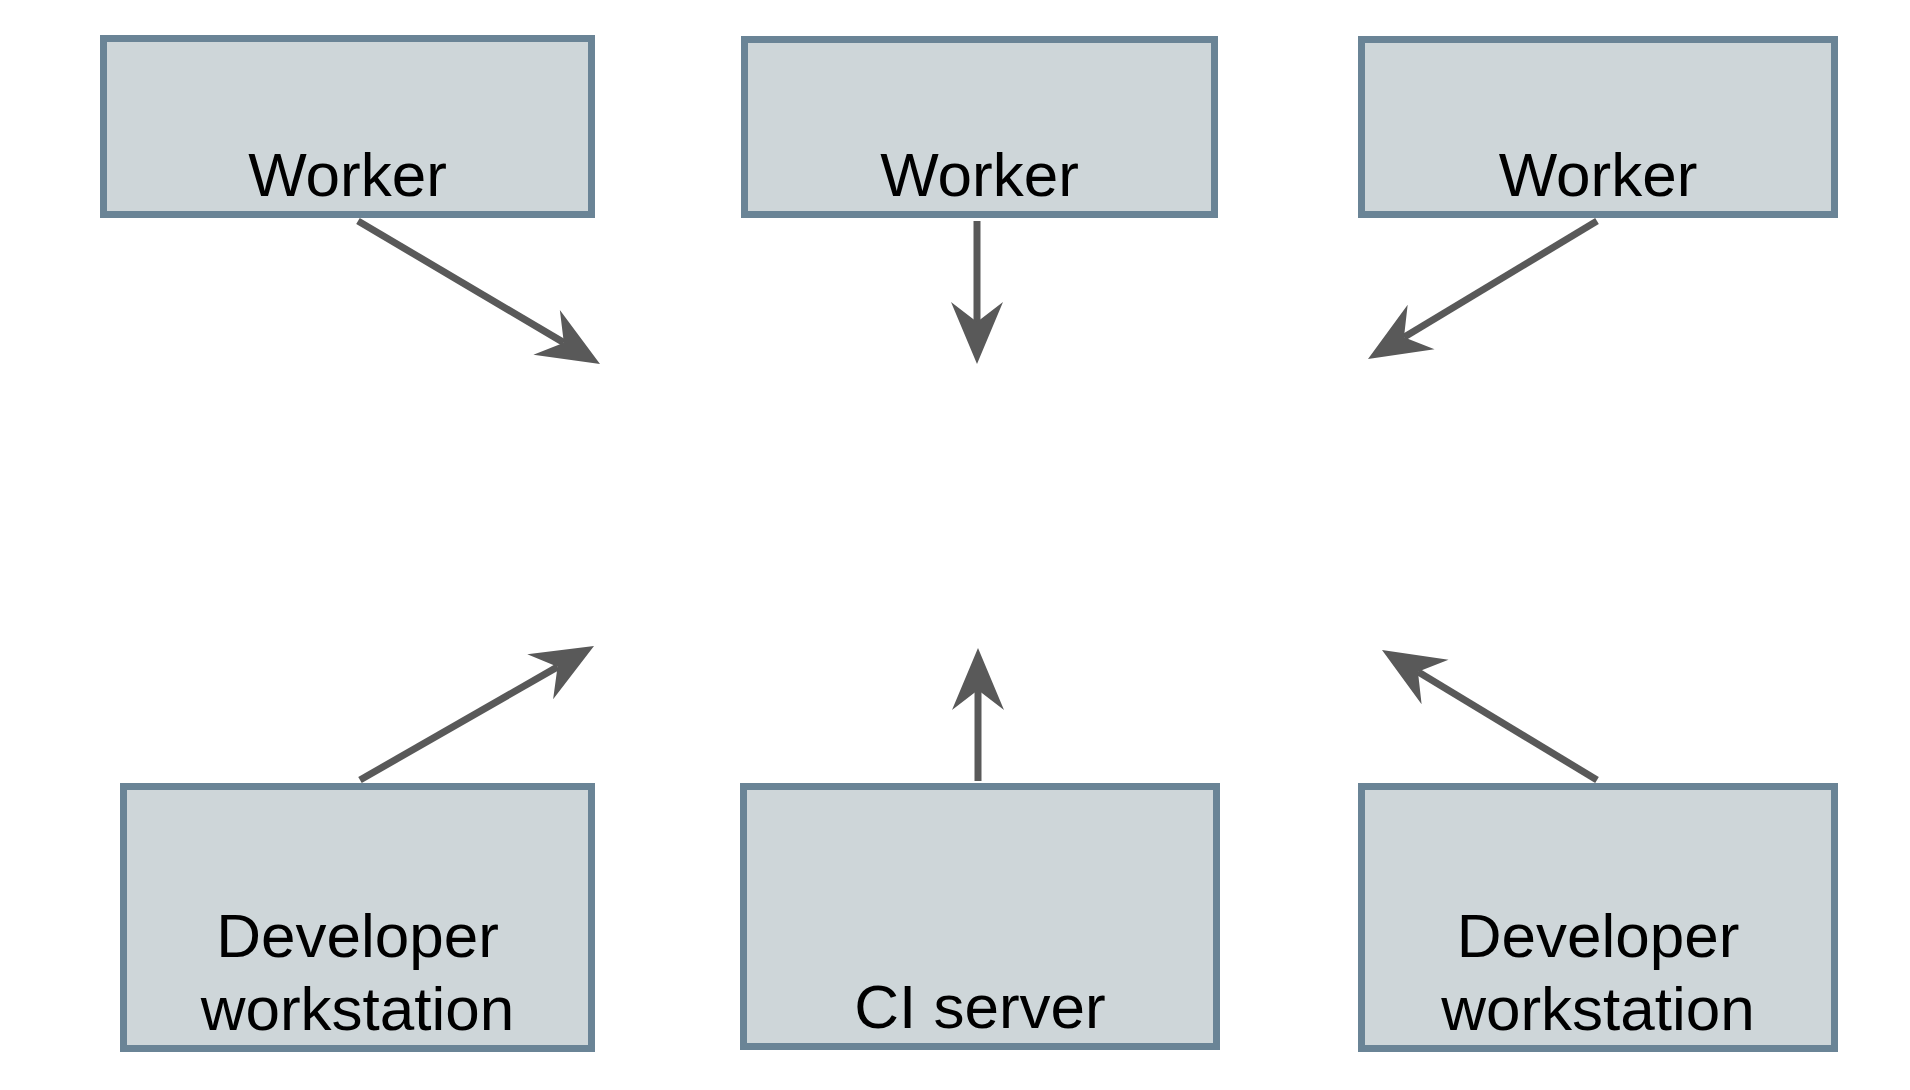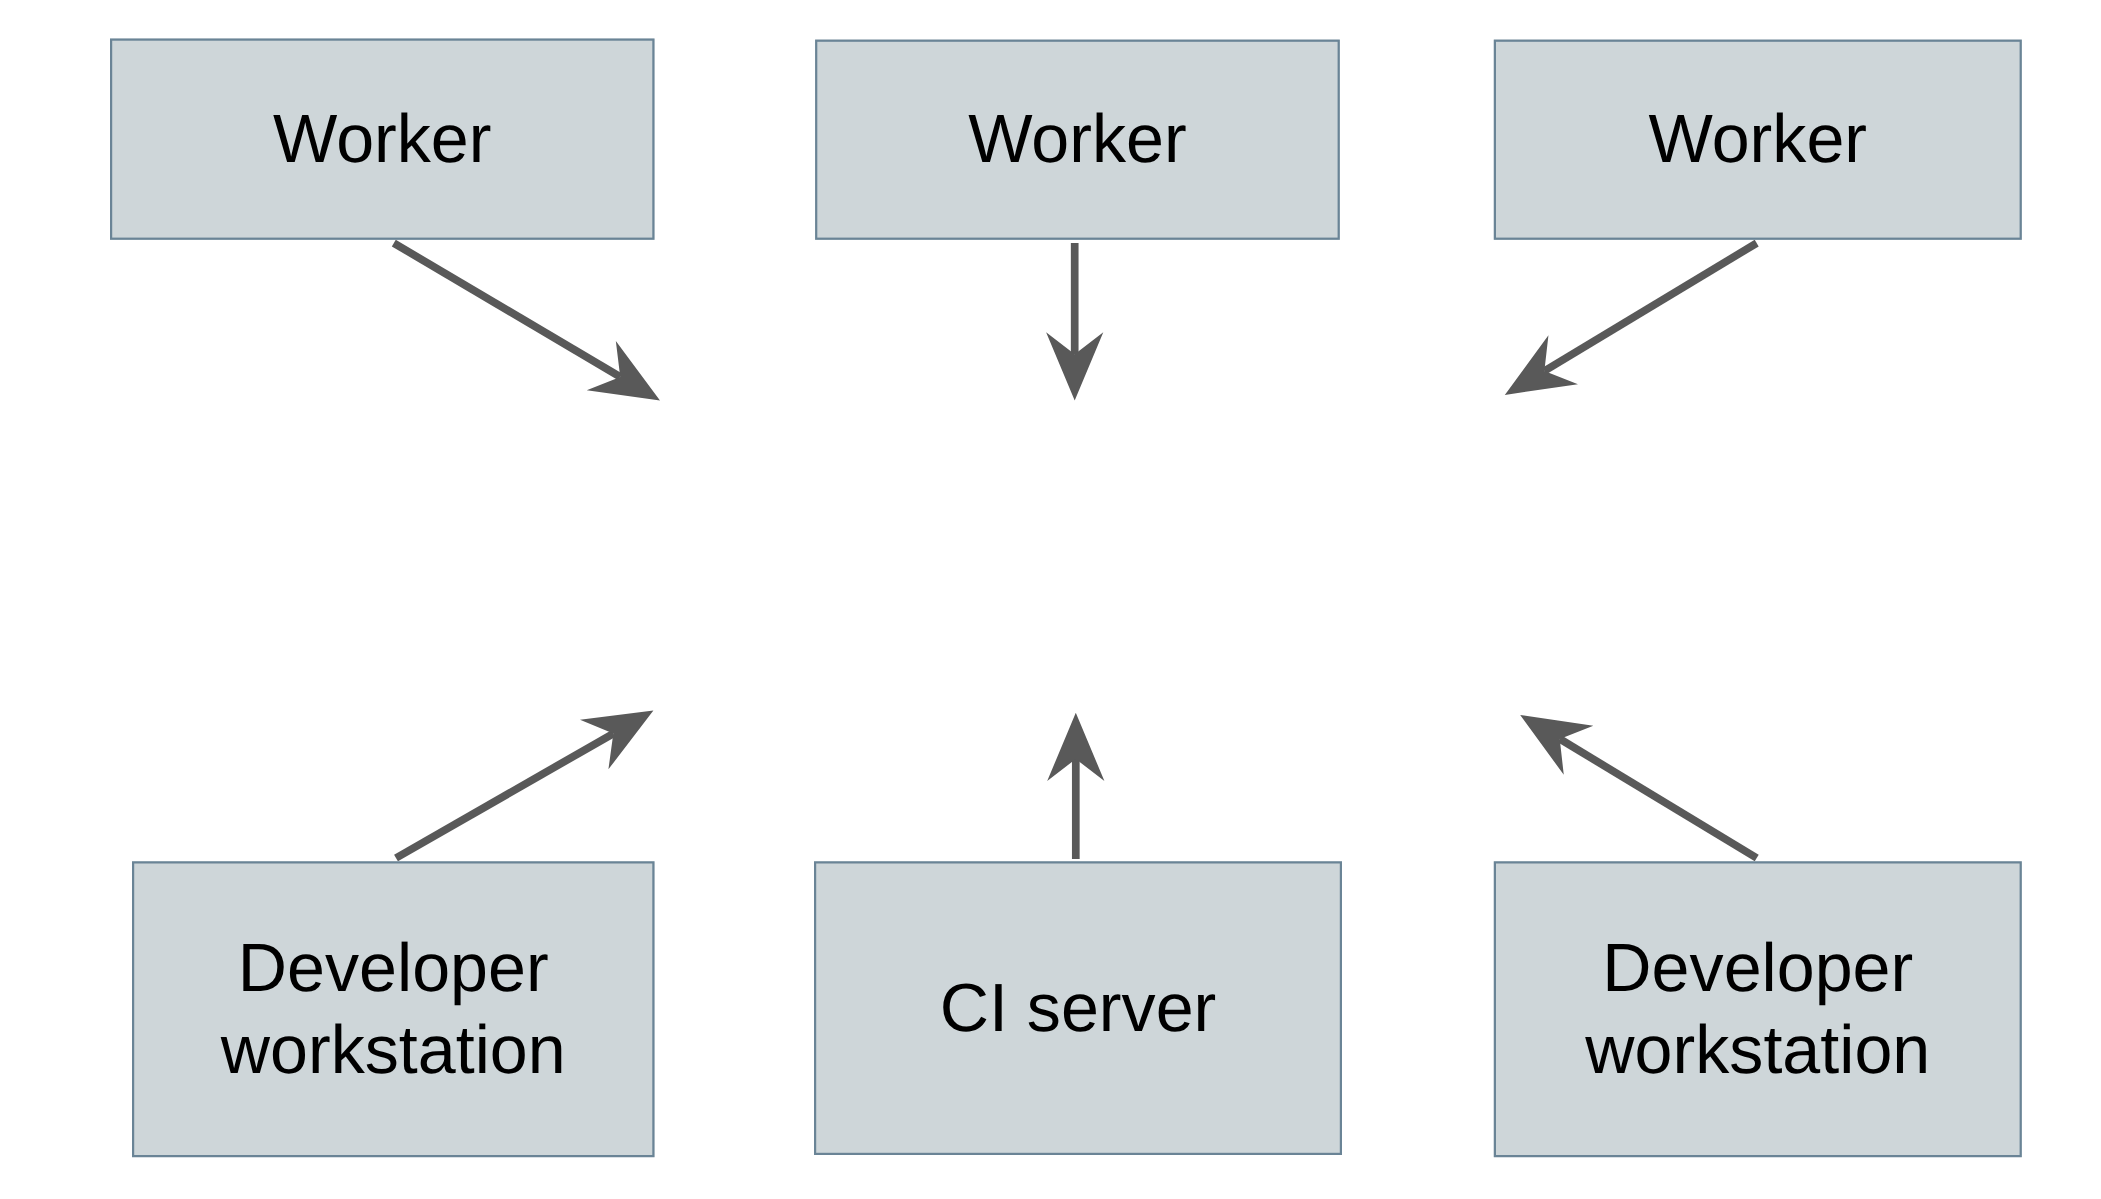--- a/index.html
+++ b/index.html
@@ -14,23 +14,23 @@
     position: relative;
     width: 1910px;
     height: 1090px;
     background: #ffffff;
     overflow: hidden;
   }
   .node {
     position: absolute;
     box-sizing: border-box;
     background: #ced6d9;
-    border: 2px solid #4d7c0f;
+    border: 7px solid #4d7c0f;
     display: flex;
-    align-items: center;
+    align-items: flex-end;
     justify-content: center;
     text-align: center;
     color: #000000;
     line-height: 1.18;
     white-space: pre-line;
     user-select: none;
   }
   .node-label {
     display: block;
     padding: 0 8px;

